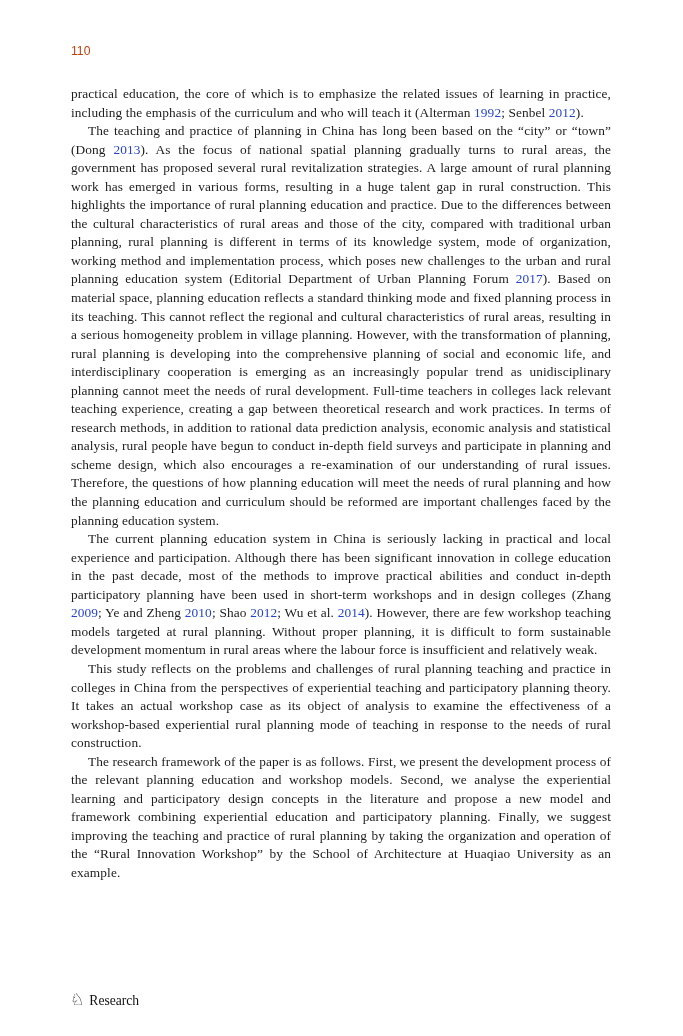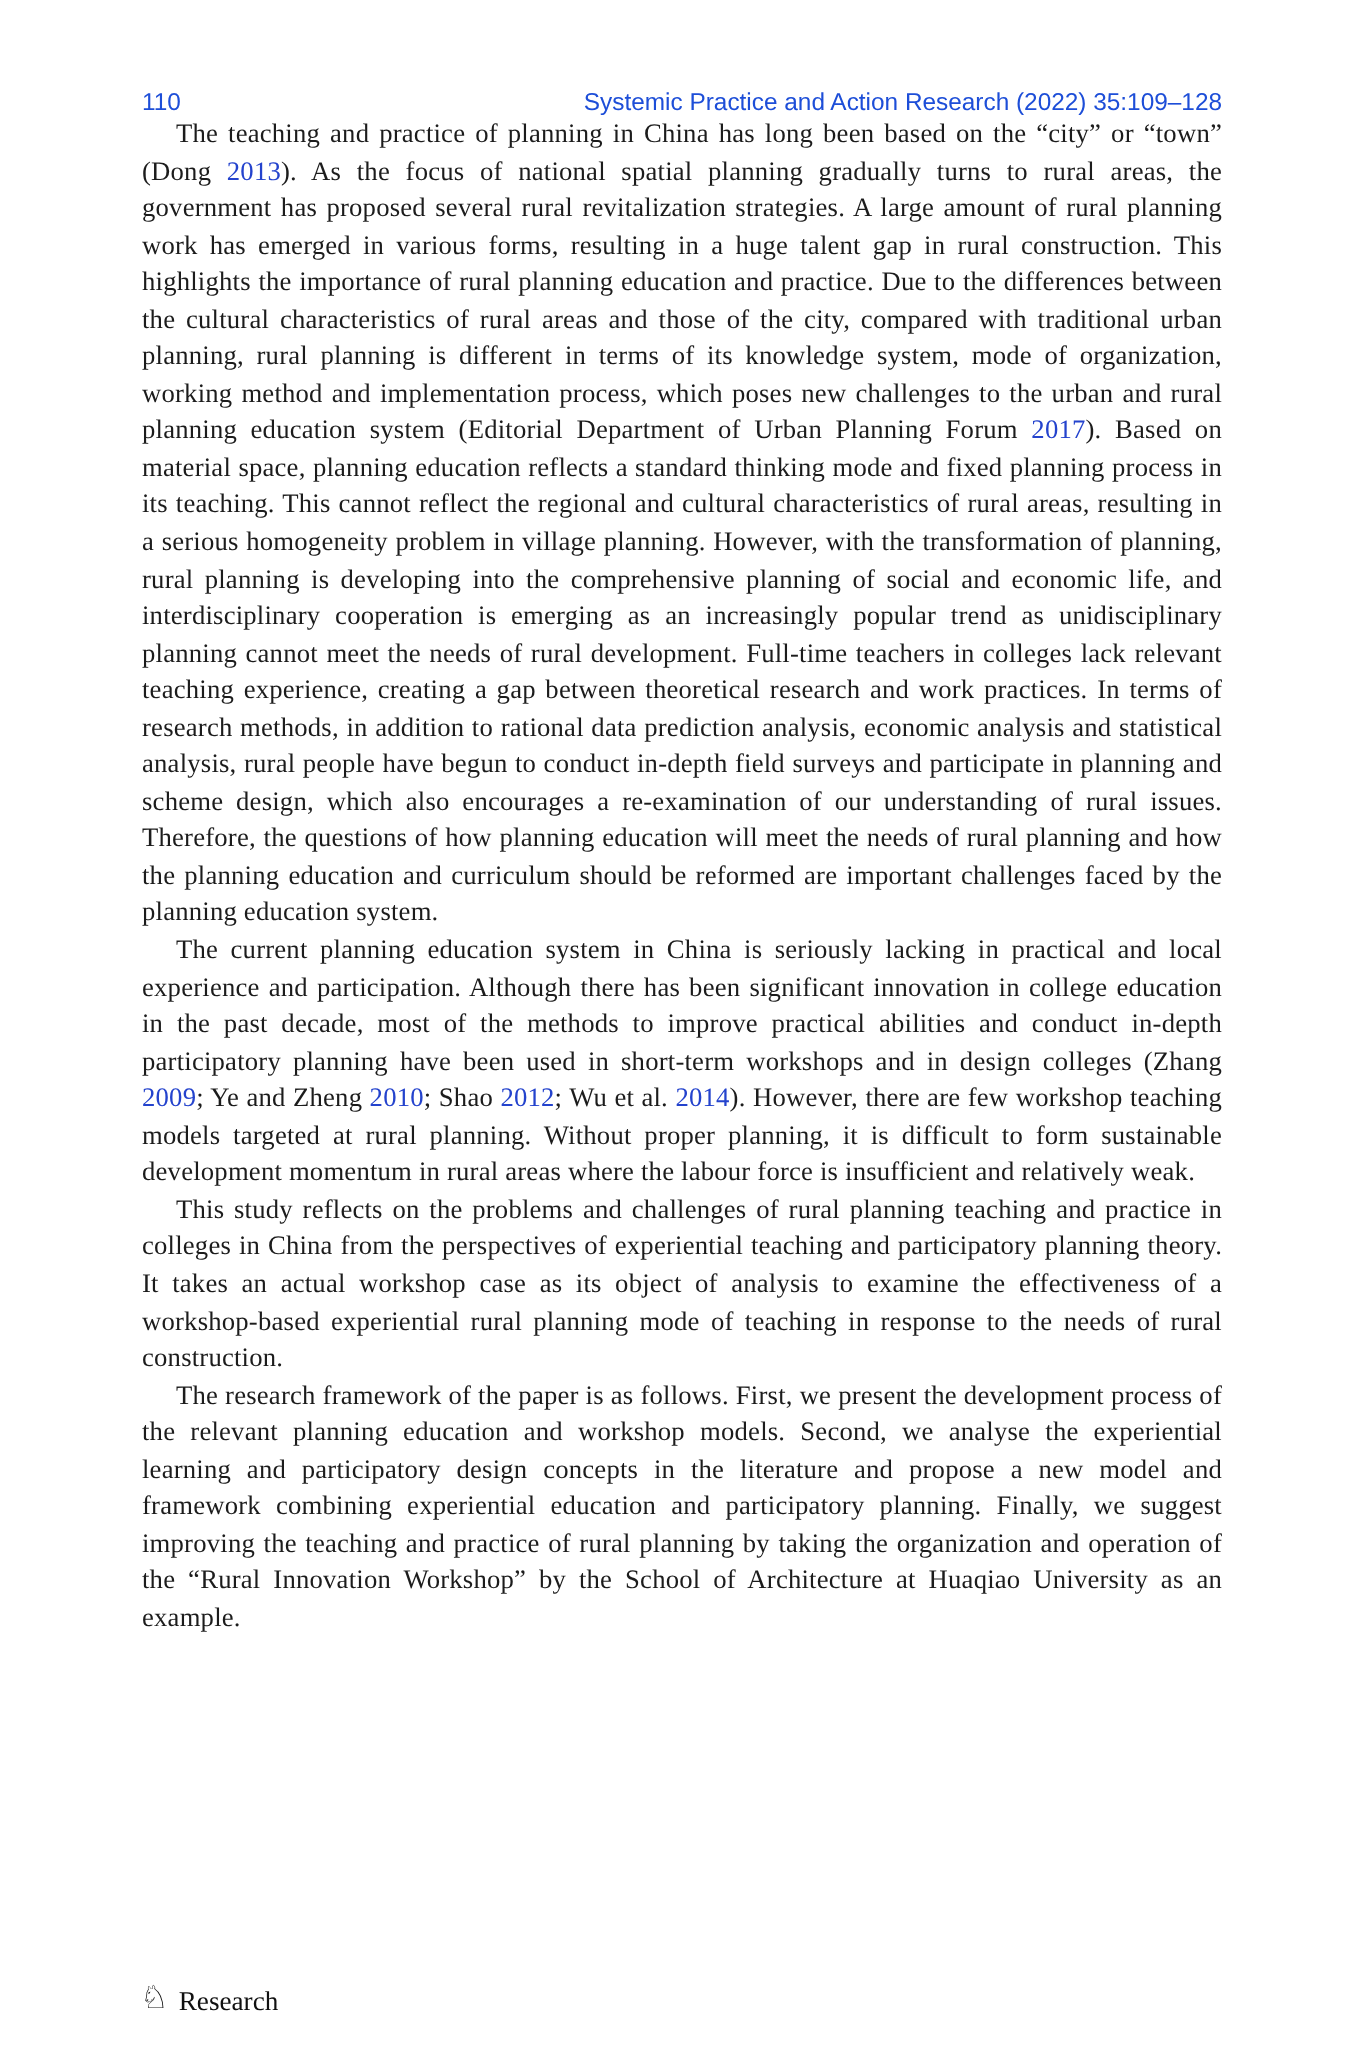--- a/index.html
+++ b/index.html
@@ -5,21 +5,21 @@
   html,body{margin:0;padding:0;background:#d9d9d9;}
   .page{
     width:683px;height:1036px;margin:0 auto;background:#ffffff;
     position:relative;overflow:hidden;box-sizing:border-box;
     padding:44px 72px 0 71px;
     font-family:"Liberation Serif", serif;color:#1c1c1c;
   }
   .header{
     display:flex;justify-content:space-between;align-items:baseline;
     font-family:"Liberation Sans", sans-serif;
-    font-size:12.2px;color:#1d4ed8;
+    font-size:12.2px;color:#c2410c;margin-bottom:27px;
   }
   .body-text p{
     margin:0;font-size:13.35px;line-height:18.55px;
     text-align:justify;letter-spacing:0.1px;
   }
   .body-text p.indent{text-indent:17px;}
   .cite{color:var(--link,#2443cd);text-decoration:none;cursor:pointer;}
   .footer{
     position:absolute;left:70px;bottom:27px;
     display:flex;align-items:center;gap:5px;
@@ -27,24 +27,24 @@
   }
   .logo{font-size:16px;line-height:1;position:relative;top:-1px;}
 </style>
 </head>
 <body>
 
 <div class="page">
 
   <div class="header">
     <span>110</span>
-    <span>Systemic Practice and Action Research (2022) 35:109–128</span>
   </div>
 
   <div class="body-text">
+      <p class="">practical education, the core of which is to emphasize the related issues of learning in practice, including the emphasis of the curriculum and who will teach it (Alterman <a class="cite">1992</a>; Senbel <a class="cite">2012</a>).</p>
       <p class="indent">The teaching and practice of planning in China has long been based on the “city” or “town” (Dong <a class="cite">2013</a>). As the focus of national spatial planning gradually turns to rural areas, the government has proposed several rural revitalization strategies. A large amount of rural planning work has emerged in various forms, resulting in a huge talent gap in rural construction. This highlights the importance of rural planning education and practice. Due to the differences between the cultural characteristics of rural areas and those of the city, compared with traditional urban planning, rural planning is different in terms of its knowledge system, mode of organization, working method and implementation process, which poses new challenges to the urban and rural planning education system (Editorial Department of Urban Planning Forum <a class="cite">2017</a>). Based on material space, planning education reflects a standard thinking mode and fixed planning process in its teaching. This cannot reflect the regional and cultural characteristics of rural areas, resulting in a serious homogeneity problem in village planning. However, with the transformation of planning, rural planning is developing into the comprehensive planning of social and economic life, and interdisciplinary cooperation is emerging as an increasingly popular trend as unidisciplinary planning cannot meet the needs of rural development. Full-time teachers in colleges lack relevant teaching experience, creating a gap between theoretical research and work practices. In terms of research methods, in addition to rational data prediction analysis, economic analysis and statistical analysis, rural people have begun to conduct in-depth field surveys and participate in planning and scheme design, which also encourages a re-examination of our understanding of rural issues. Therefore, the questions of how planning education will meet the needs of rural planning and how the planning education and curriculum should be reformed are important challenges faced by the planning education system.</p>
       <p class="indent">The current planning education system in China is seriously lacking in practical and local experience and participation. Although there has been significant innovation in college education in the past decade, most of the methods to improve practical abilities and conduct in-depth participatory planning have been used in short-term workshops and in design colleges (Zhang <a class="cite">2009</a>; Ye and Zheng <a class="cite">2010</a>; Shao <a class="cite">2012</a>; Wu et al. <a class="cite">2014</a>). However, there are few workshop teaching models targeted at rural planning. Without proper planning, it is difficult to form sustainable development momentum in rural areas where the labour force is insufficient and relatively weak.</p>
       <p class="indent">This study reflects on the problems and challenges of rural planning teaching and practice in colleges in China from the perspectives of experiential teaching and participatory planning theory. It takes an actual workshop case as its object of analysis to examine the effectiveness of a workshop-based experiential rural planning mode of teaching in response to the needs of rural construction.</p>
       <p class="indent">The research framework of the paper is as follows. First, we present the development process of the relevant planning education and workshop models. Second, we analyse the experiential learning and participatory design concepts in the literature and propose a new model and framework combining experiential education and participatory planning. Finally, we suggest improving the teaching and practice of rural planning by taking the organization and operation of the “Rural Innovation Workshop” by the School of Architecture at Huaqiao University as an example.</p>
     </div>
 
   <div class="footer">
     <span class="logo">♘</span>
     <span>Research</span>
   </div>

